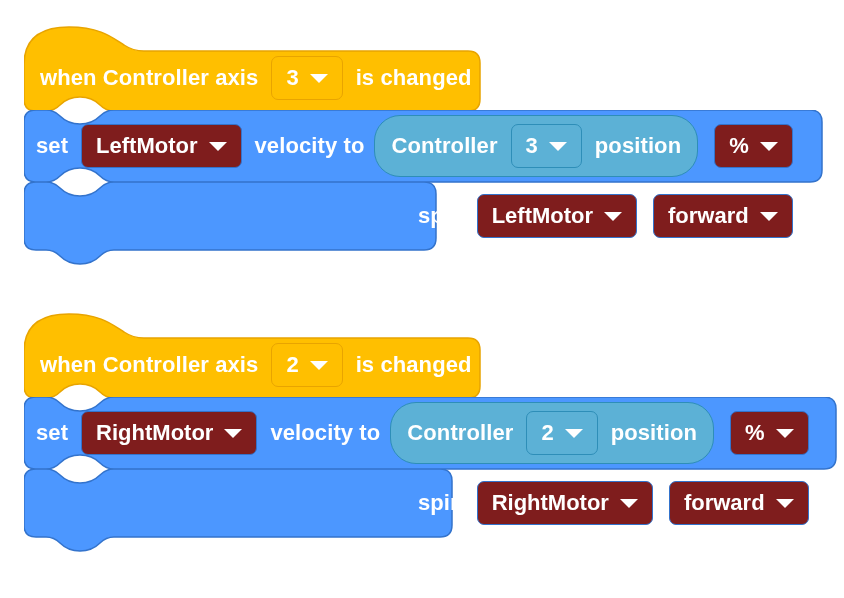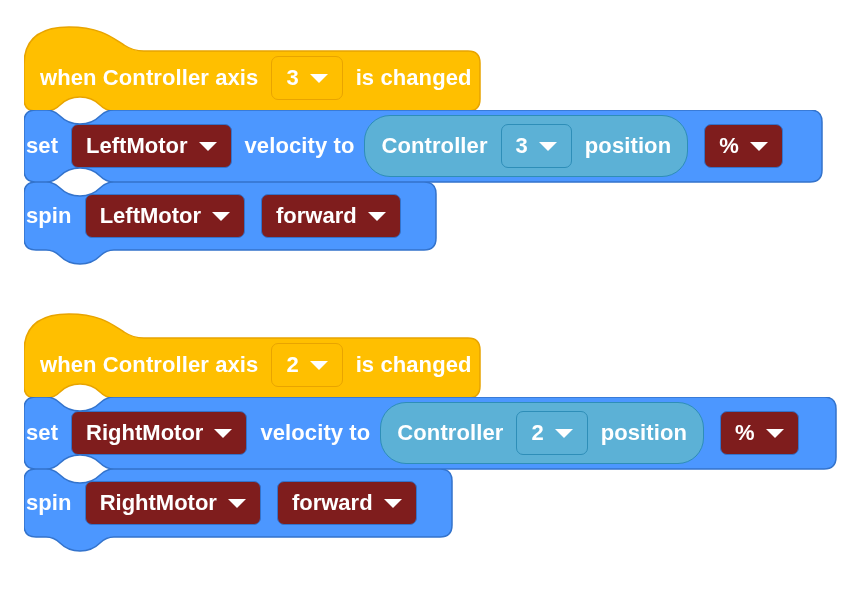--- a/index.html
+++ b/index.html
@@ -63,22 +63,23 @@
     position: absolute;
     left: 0;
     top: 0;
     z-index: 1;
   }
   .stack-content {
     position: relative;
     height: 72px;
     display: flex;
     align-items: center;
-    padding-left: 2px;
+    padding-left: 12px;
     z-index: 2;
+    justify-content: flex-end;
   }
   .stack.last .stack-content { height: 68px; }
 
   
   .lbl {
     color: #ffffff;
     font-size: 22px;
     font-weight: bold;
     white-space: nowrap;
     letter-spacing: 0.1px;

